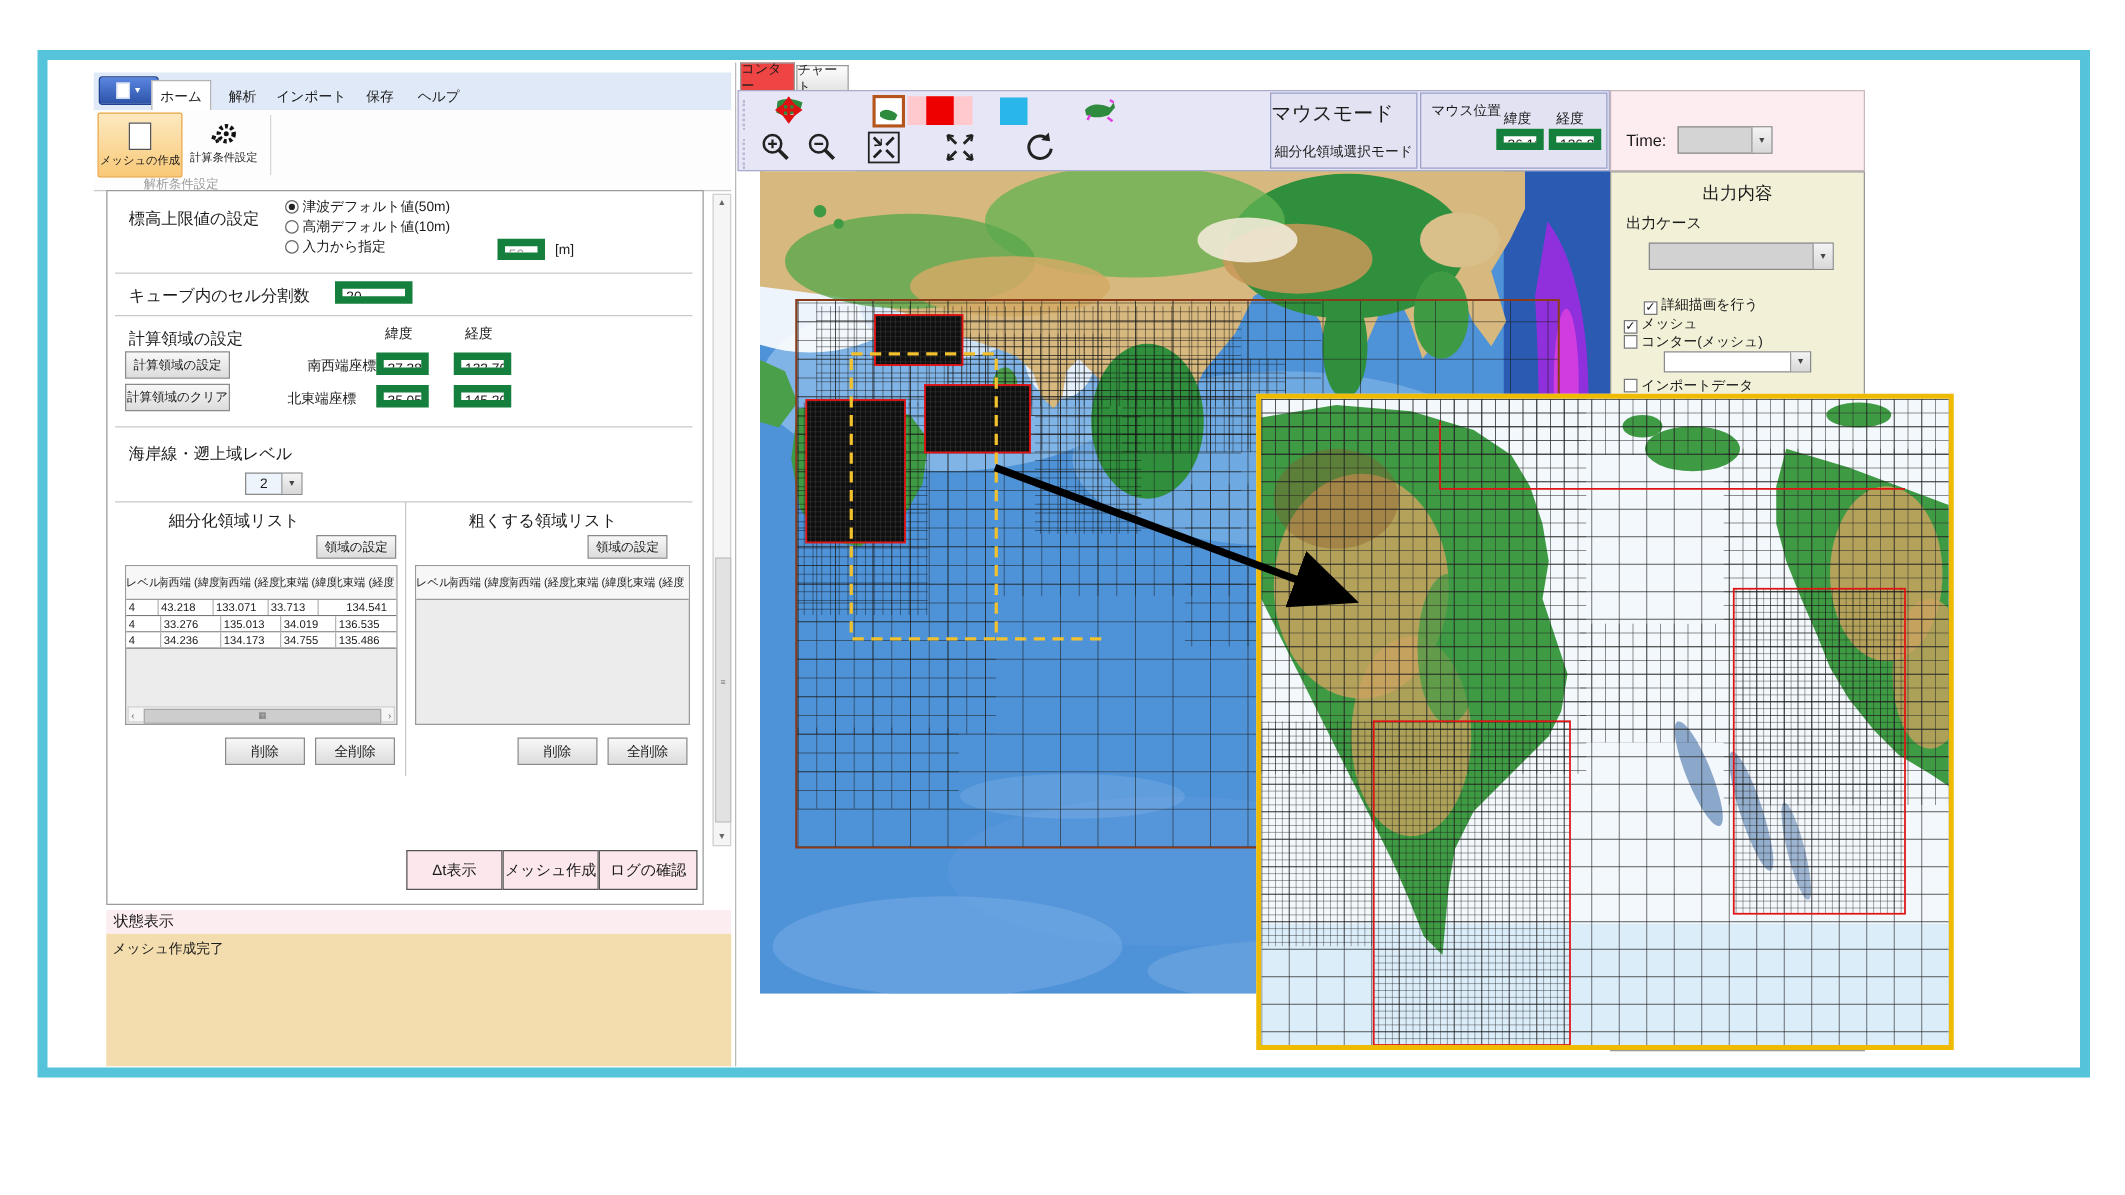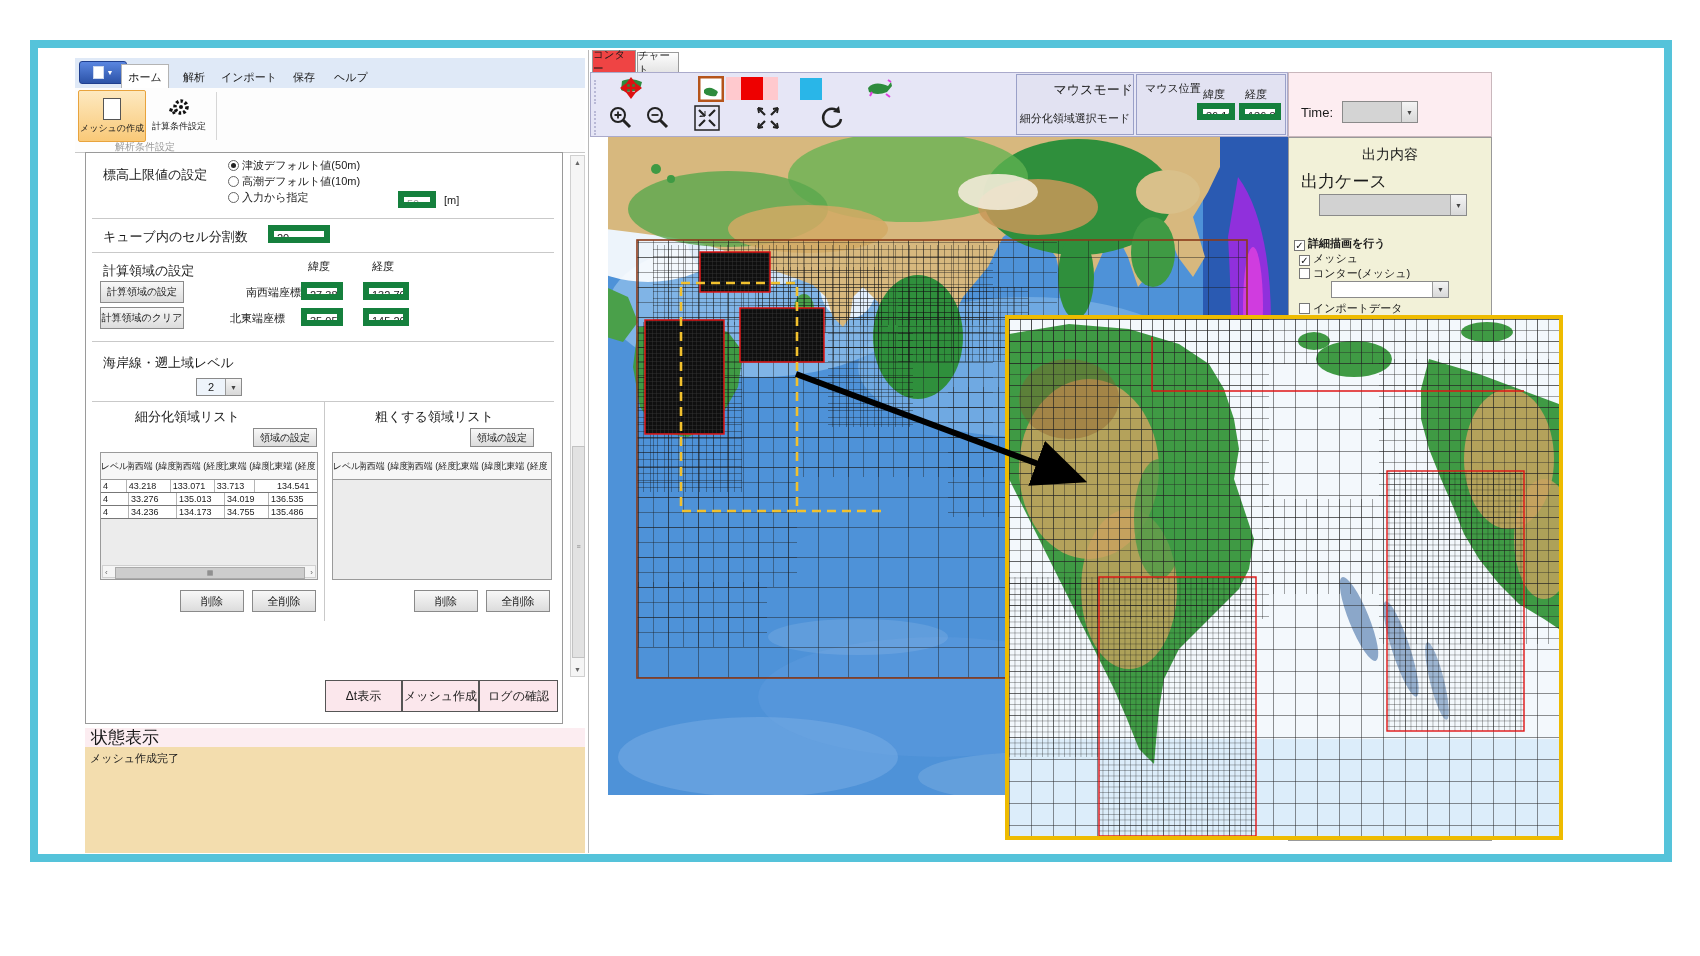--- a/index.html
+++ b/index.html
@@ -1,21 +1,21 @@
 <!DOCTYPE html>
 <html><head>
 <meta charset="utf-8">
 <style>
   html,body{margin:0;padding:0;background:#fff;}
   .canvas{position:relative;width:1700px;height:956px;background:#fff;overflow:hidden;
           font-family:"Liberation Sans","DejaVu Sans",sans-serif;color:#1a1a1a;}
   .abs{position:absolute;}
   .frame{position:absolute;left:30px;top:40px;width:1642px;height:822px;
          border:8px solid #55c3da;background:#fff;box-sizing:border-box;}
-  .lbl{font-size:17px;white-space:nowrap;}
+  .lbl{font-size:12px;white-space:nowrap;}
   .hd{font-size:13px;white-space:nowrap;}
   .sm{font-size:11px;white-space:nowrap;}
   .inp{background:#fff;border:6px solid #15803d;font-size:11px;padding:1px 3px;
        box-sizing:border-box;overflow:hidden;white-space:nowrap;}
   .btn{background:linear-gradient(#f8f8f8,#dcdcdc);border:1px solid #8a8a8a;
        font-size:11px;text-align:center;box-sizing:border-box;display:flex;
        align-items:center;justify-content:center;white-space:nowrap;}
   .pbtn{background:#fbe7ec;border:1px solid #555;font-size:12px;text-align:center;
         box-sizing:border-box;display:flex;align-items:center;justify-content:center;}
   .dd{border:1px solid #8a8a8a;box-sizing:border-box;display:flex;align-items:stretch;}
@@ -246,21 +246,21 @@
   <svg class="abs" style="left:755px;top:105px;" width="26" height="26">
     <path d="M10 10 L3 3 M16 10 L23 3 M10 16 L3 23 M16 16 L23 23" stroke="#222" stroke-width="2.2"></path>
     <path d="M3 3 l5 1 M3 3 l1 5 M23 3 l-5 1 M23 3 l-1 5 M3 23 l5-1 M3 23 l1-5 M23 23 l-5-1 M23 23 l-1-5" stroke="#222" stroke-width="1.8"></path>
   </svg>
   <svg class="abs" style="left:818px;top:104px;" width="28" height="28">
     <path d="M21 8 A9 9 0 1 0 23 15" fill="none" stroke="#222" stroke-width="2.4"></path>
     <path d="M21 2 l1 7 -7-1 z" fill="#222"></path>
   </svg>
 
   <div class="abs" style="left:1016px;top:74px;width:118px;height:61px;background:#e2e2f2;border:1px solid #9aa0c8;box-sizing:border-box;">
-    <div style="text-align:right;font-size:13px;margin-top:6px;">マウスモード</div>
+    <div style="text-align:left;font-size:16px;margin-top:6px;">マウスモード</div>
     <div style="text-align:center;font-size:11px;margin-top:12px;">細分化領域選択モード</div>
   </div>
 
   <div class="abs" style="left:1136px;top:74px;width:150px;height:61px;background:#e2e2f2;border:1px solid #9aa0c8;box-sizing:border-box;">
     <span class="sm" style="position:absolute;left:8px;top:6px;">マウス位置</span>
     <span class="sm" style="position:absolute;left:66px;top:12px;">緯度</span>
     <span class="sm" style="position:absolute;left:108px;top:12px;">経度</span>
     <div class="abs inp" style="left:60px;top:28px;width:38px;height:17px;">36.16</div>
     <div class="abs inp" style="left:102px;top:28px;width:42px;height:17px;">136.84</div>
   </div>
@@ -273,21 +273,21 @@
     </div>
   </div>
 
   <div class="abs" style="left:1288px;top:137px;width:204px;height:704px;background:#f2f1d8;border:1px solid #999;box-sizing:border-box;">
     <div class="hd" style="text-align:center;margin-top:8px;font-size:14px;">出力内容</div>
     <div class="lbl" style="position:absolute;left:12px;top:32px;">出力ケース</div>
     <div class="dd abs" style="left:30px;top:56px;width:148px;height:22px;background:#d2d2d2;">
       <span class="val"></span>
       <span class="arw">▼</span>
     </div>
-    <div class="abs sm" style="left:5px;top:98px;font-weight:bold;"><span class="cb">✓</span> <span>詳細描画を行う</span></div>
+    <div class="abs sm" style="left:26px;top:98px;"><span class="cb">✓</span> <span>詳細描画を行う</span></div>
     <div class="abs sm" style="left:10px;top:113px;"><span class="cb">✓</span> <span>メッシュ</span></div>
     <div class="abs sm" style="left:10px;top:128px;"><span class="cb"></span> <span>コンター(メッシュ)</span></div>
     <div class="dd abs" style="left:42px;top:143px;width:118px;height:17px;background:#fff;">
       <span class="val"></span>
       <span class="arw">▼</span>
     </div>
     <div class="abs sm" style="left:10px;top:163px;"><span class="cb"></span> <span>インポートデータ</span></div>
   </div>
 
   <svg class="abs" style="left:608px;top:137px;" width="680" height="658" viewBox="0 0 680 658">

